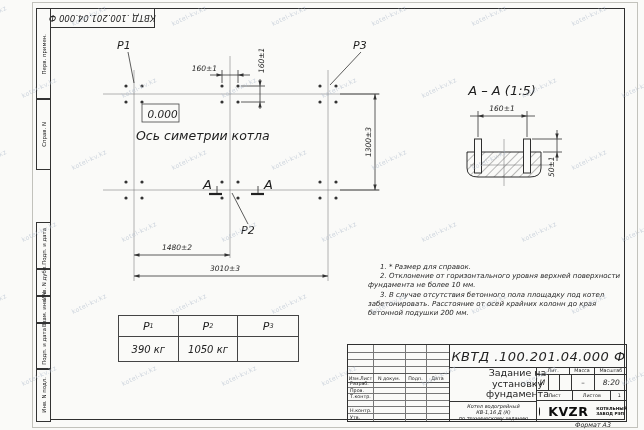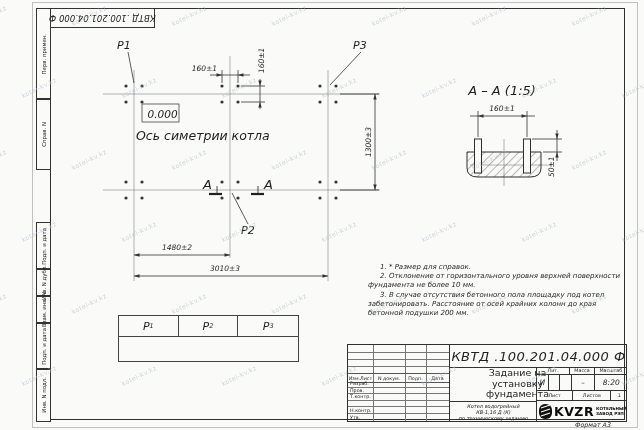--- a/index.html
+++ b/index.html
@@ -41,21 +41,21 @@
   #tb-title{left:101px;top:22px;width:87px;height:34px;border-left:1px solid #333;
     display:flex;align-items:center;justify-content:center;text-align:center;
     font-size:9.5px;line-height:1.15;padding-left:24px;}
   #tb-sub{left:101px;top:56px;width:87px;height:20px;border-left:1px solid #333;border-top:1px solid #333;
     display:flex;flex-direction:column;align-items:center;justify-content:center;
     font-style:italic;font-size:5px;line-height:1.25;text-align:center;}
   #tb-right{left:188px;top:22px;width:90px;height:54px;border-left:1px solid #333;}
   .litrow{position:absolute;left:0;width:90px;display:flex;}
   .litrow>div{border-right:1px solid #333;border-bottom:1px solid #333;display:flex;align-items:center;justify-content:center;}
   .litrow>div:last-child{border-right:none;}
-  #logo-row{position:absolute;left:0;top:34px;width:90px;height:20px;display:flex;align-items:center;gap:2px;padding-left:2px;box-sizing:border-box;}
+  #logo-row{position:absolute;left:0;top:34px;width:90px;height:20px;display:flex;align-items:center;gap:8px;padding-left:2px;box-sizing:border-box;}
   #logo-text{font-weight:bold;font-size:12.5px;letter-spacing:.5px;color:#0d0d0d;}
   #logo-caption{font-size:4.2px;line-height:1.2;color:#0d0d0d;font-weight:bold;}
   
   #tb-left{left:0;top:0;width:101px;height:76px;}
   .hline{position:absolute;left:0;width:101px;height:0;border-top:0.8px solid #777;}
   .vline{position:absolute;top:0;height:76px;width:0;border-left:0.8px solid #777;}
   #tb-hdr{position:absolute;left:0;top:28px;width:101px;height:8px;border-top:0.9px solid #555;border-bottom:0.9px solid #555;display:flex;}
   #tb-hdr div{font-size:4.8px;display:flex;align-items:center;justify-content:center;white-space:nowrap;}
   .sigrow{position:absolute;left:0;width:101px;height:6.6px;border-bottom:0.8px solid #777;
     font-size:4.8px;display:flex;align-items:center;padding-left:2px;box-sizing:border-box;white-space:nowrap;}
@@ -222,20 +222,22 @@
       <sub>1</sub>
     </div>
   <div class="cell hdr">
       <span>P</span>
       <sub>2</sub>
     </div>
   <div class="cell hdr">
       <span>P</span>
       <sub>3</sub>
     </div>
+  <div class="cell val">390 кг</div>
+  <div class="cell val">1050 кг</div>
 </div>
 
 <div class="abs" id="notes">
   <p>1. * Размер для справок.</p>
   <p>2. Отклонение от горизонтального уровня верхней поверхности фундамента не более 10 мм.</p>
   <p>3. В случае отсутствия бетонного пола площадку под котел забетонировать. Расстояние от осей крайних колонн до края бетонной подушки 200 мм.</p>
 </div>
 
 <div class="abs" id="title-block">
   <div id="tb-left" class="abs">

